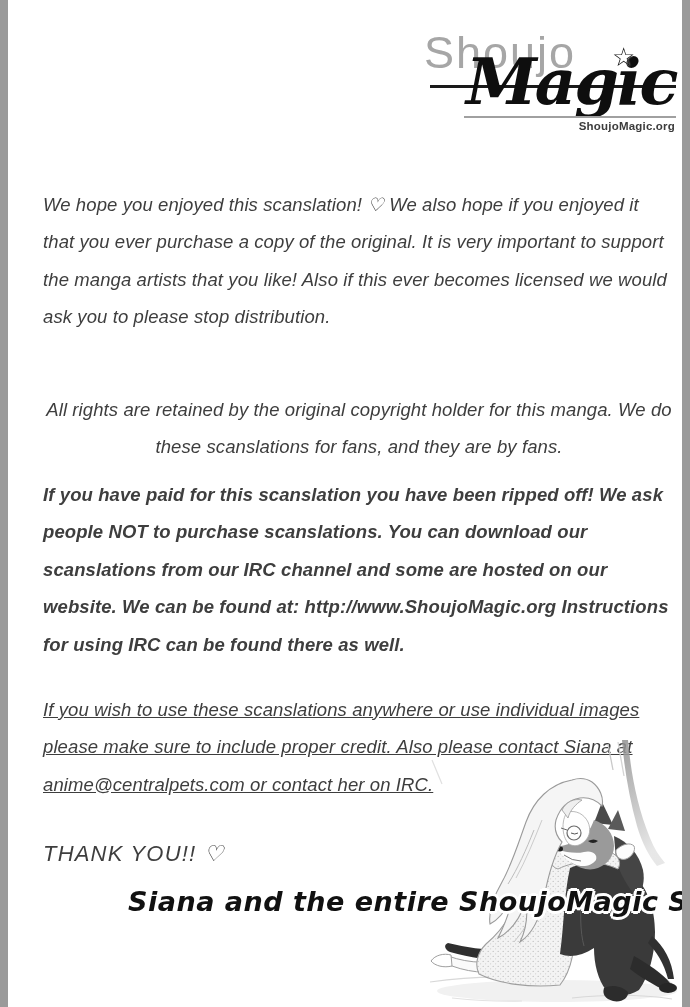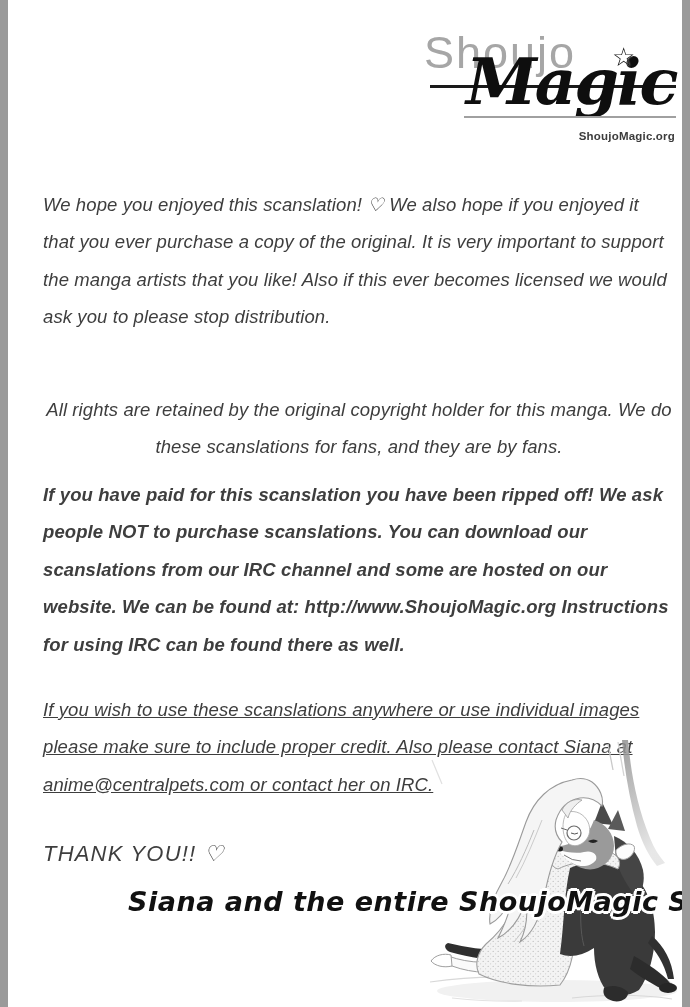--- a/index.html
+++ b/index.html
@@ -22,21 +22,21 @@
     font-family:"DejaVu Serif",serif;font-style:italic;font-weight:700;
     font-size:64px;line-height:1;letter-spacing:-2px;color:#0e0e0e;text-align:center;
   }
   .logo-star{
     position:absolute;top:16px;left:210px;
     font-size:26px;color:#151515;line-height:1;
     text-shadow:0 0 2px #fff;
   }
   .logo-line-gray{position:absolute;top:88px;left:62px;right:0;height:2px;background:#a0a0a0;}
   .logo-url{
-    position:absolute;top:102px;right:1px;
+    position:absolute;top:92px;right:1px;
     font-size:11.5px;font-weight:700;letter-spacing:.2px;color:#3c3c3c;
   }
 
   
   .hw{
     position:absolute;left:35px;width:632px;
     font-family:"Liberation Sans",sans-serif;font-style:italic;
     font-size:18.5px;line-height:37.5px;letter-spacing:.1px;color:#3e3e3e;
   }
   .p1{top:167px;}

